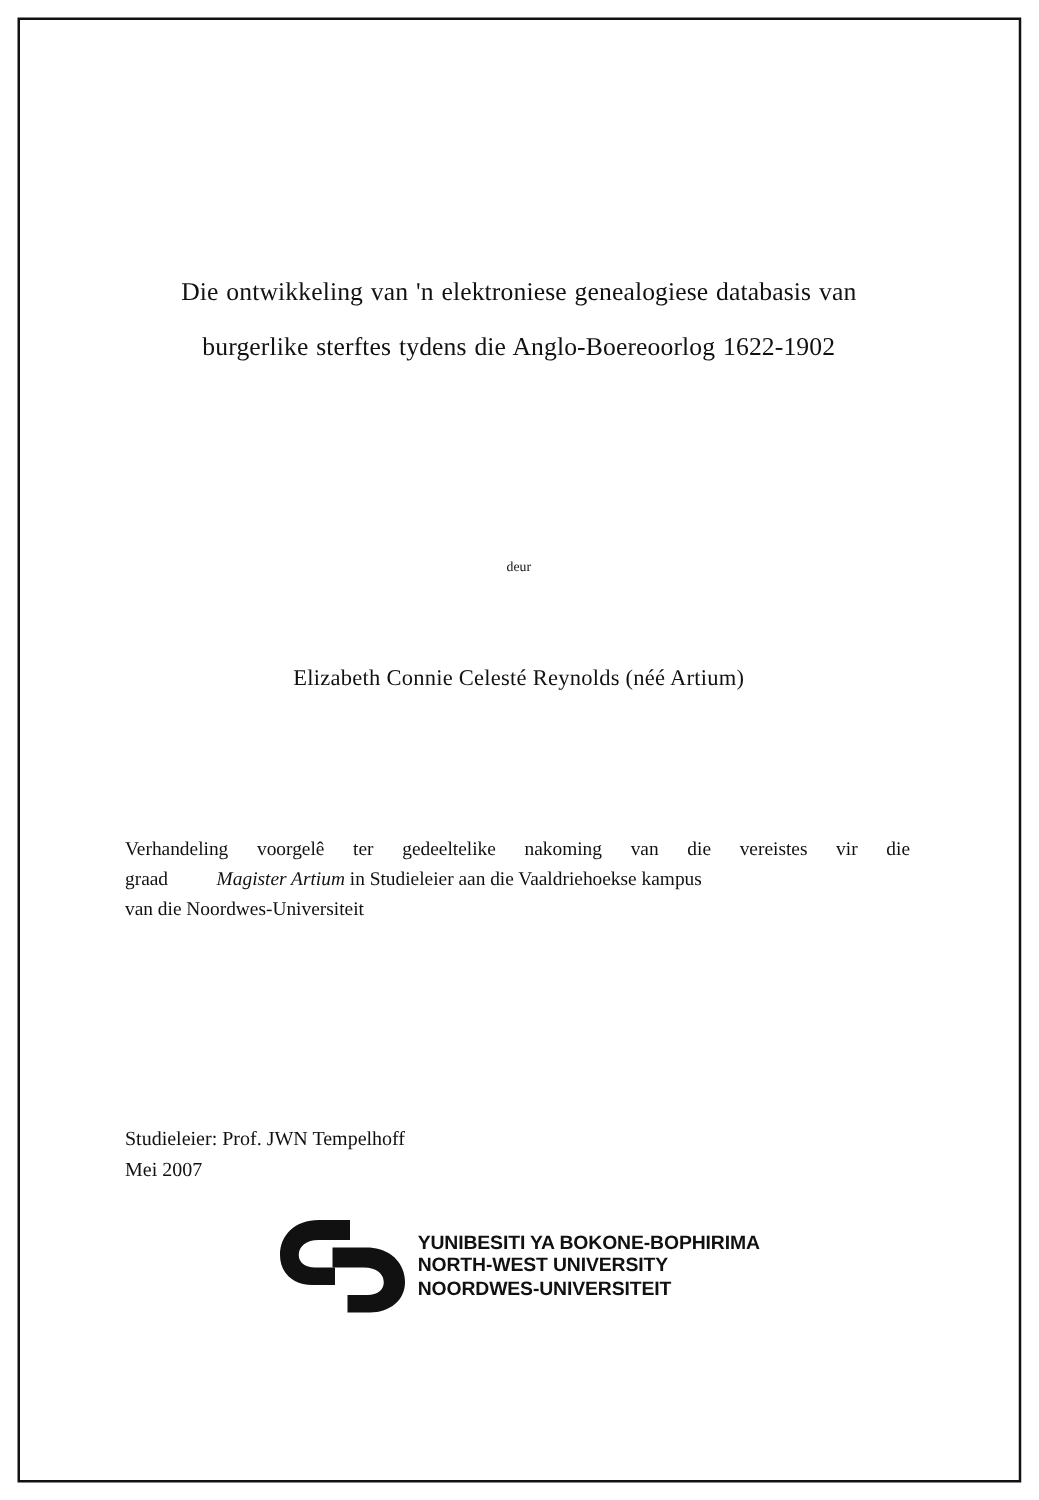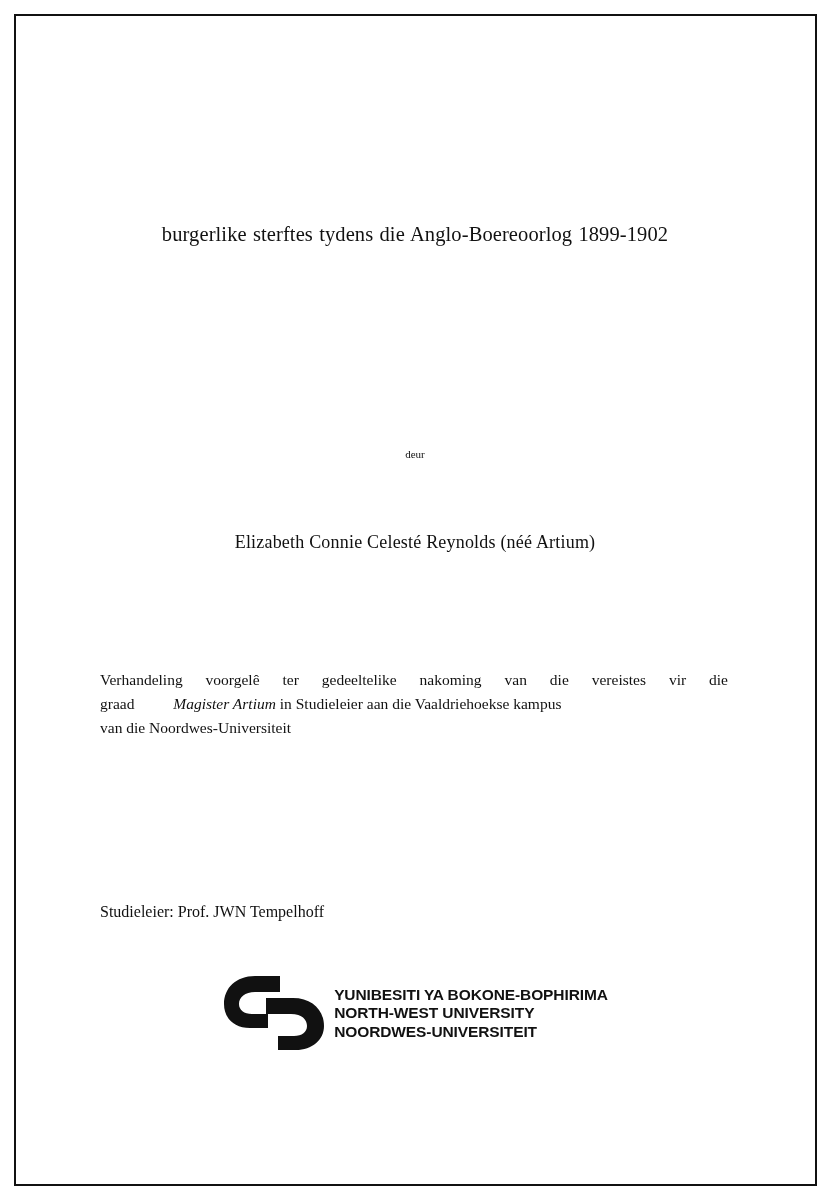--- a/index.html
+++ b/index.html
@@ -125,35 +125,37 @@
 </style>
 </head>
 <body>
 
 <div class="page">
   <div class="page-border"></div>
 
   <div class="content">
 
     <div class="title-block">
-      <span class="title-line">burgerlike sterftes tydens die Anglo-Boereoorlog 1899-1902</span>
+      <span class="title-line">Die ontwikkeling van 'n elektroniese genealogiese databasis van</span>
+      <span class="title-line">burgerlike sterftes tydens die Anglo-Boereoorlog 1622-1902</span>
     </div>
 
     <div class="deur">deur</div>
 
     <div class="author">Elizabeth Connie Celesté Reynolds (néé Artium)</div>
 
     <div class="statement">
       <span class="l1">Verhandeling voorgelê ter gedeeltelike nakoming van die vereistes vir die</span>
       <span class="l2"><span>graad </span><span class="italic">Magister Artium</span><span> in Studieleier aan die Vaaldriehoekse kampus</span></span>
       <span class="l3">van die Noordwes-Universiteit</span>
     </div>
 
     <div class="supervisor">
       <span>Studieleier: Prof. JWN Tempelhoff</span>
+      <span>Mei 2007</span>
     </div>
 
     <div class="logo-wrap">
       <div class="logo">
         <svg class="logo-mark" viewBox="0 0 104 78" aria-hidden="true">
           <path fill="#111111" d="M33 2 C14 2 2 14 2 30 C2 44 12 54 28 54 L46 54 L46 40 L30 40 C22 40 17 36 17 30 C17 23 23 18 33 18 L58 18 L58 2 Z"></path>
           <path fill="#111111" d="M71 24 C90 24 102 36 102 52 C102 66 90 76 74 76 L56 76 L56 62 L72 62 C80 62 85 58 85 52 C85 45 79 40 69 40 L44 40 L44 24 Z"></path>
         </svg>
         <div class="logo-text">
           <span>YUNIBESITI YA BOKONE-BOPHIRIMA</span>

